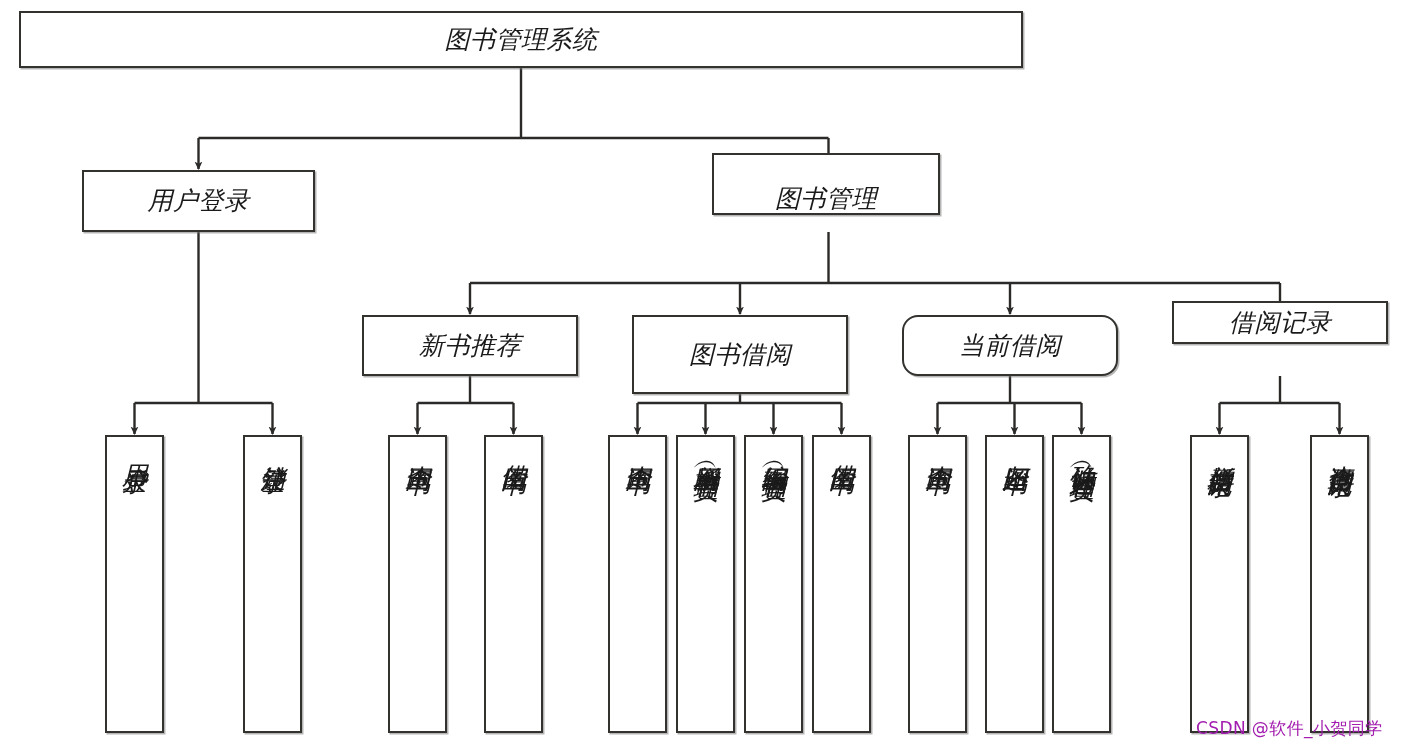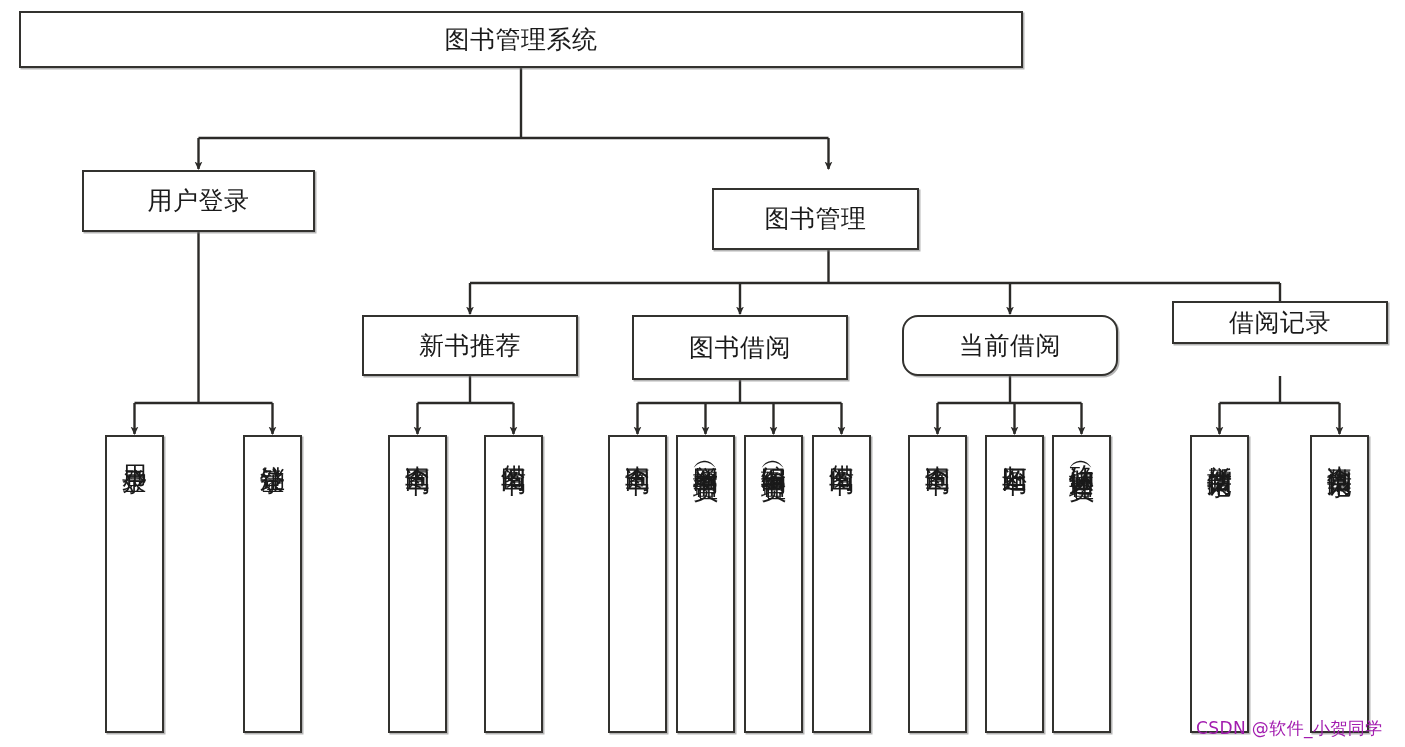--- a/index.html
+++ b/index.html
@@ -36,20 +36,21 @@
     align-items: center;
     justify-content: center;
     color: #1a1a1a;
     z-index: 2;
   }
   .node .label {
     display: block;
     text-align: center;
     line-height: 1.12;
     white-space: pre;
+    font-style: italic;
   }
   
   .node.h .label {
     font-size: 25px;
     letter-spacing: 0.5px;
   }
   .node.root .label {
     font-size: 25px;
   }
   
@@ -122,27 +123,27 @@
       </g>
   </svg>
 
   <div id="nodes">
       <div class="node h root" style="left: 19px; top: 11px; width: 1004px; height: 57px;">
         <span class="label">图书管理系统</span>
       </div>
       <div class="node h" style="left: 82px; top: 170px; width: 233px; height: 62px;">
         <span class="label">用户登录</span>
       </div>
-      <div class="node h" style="left: 712px; top: 188px; width: 207px; height: 62px;">
+      <div class="node h" style="left: 712px; top: 153px; width: 228px; height: 62px; align-items: flex-end;">
         <span class="label">图书管理</span>
       </div>
       <div class="node h" style="left: 362px; top: 315px; width: 216px; height: 61px;">
         <span class="label">新书推荐</span>
       </div>
-      <div class="node h" style="left: 632px; top: 315px; width: 216px; height: 65px; align-items: center;">
+      <div class="node h" style="left: 632px; top: 315px; width: 216px; height: 79px; align-items: center;">
         <span class="label">图书借阅</span>
       </div>
       <div class="node h" style="left: 902px; top: 315px; width: 216px; height: 61px; border-radius: 16px;">
         <span class="label">当前借阅</span>
       </div>
       <div class="node h" style="left: 1172px; top: 301px; width: 216px; height: 43px;">
         <span class="label">借阅记录</span>
       </div>
       <div class="node v" style="left: 105px; top: 435px; width: 59px; height: 298px;">
         <span class="label">用户登录</span>

